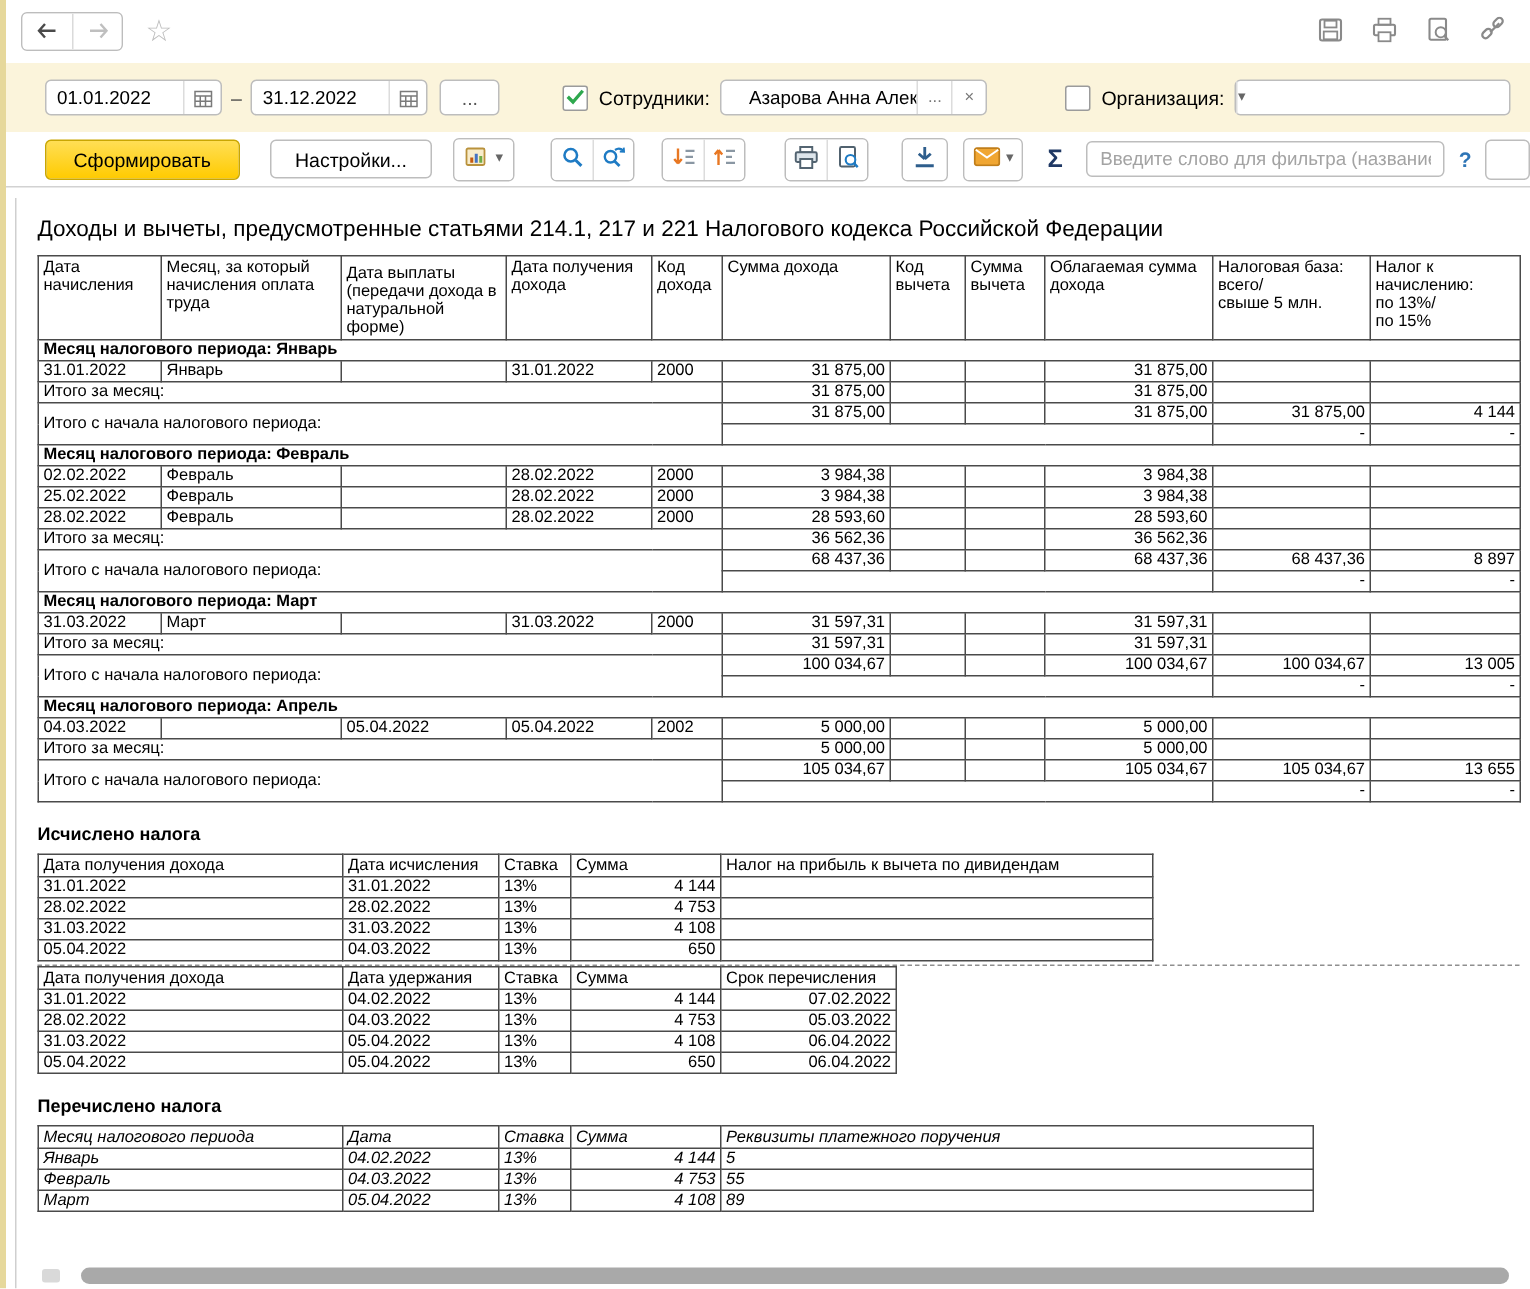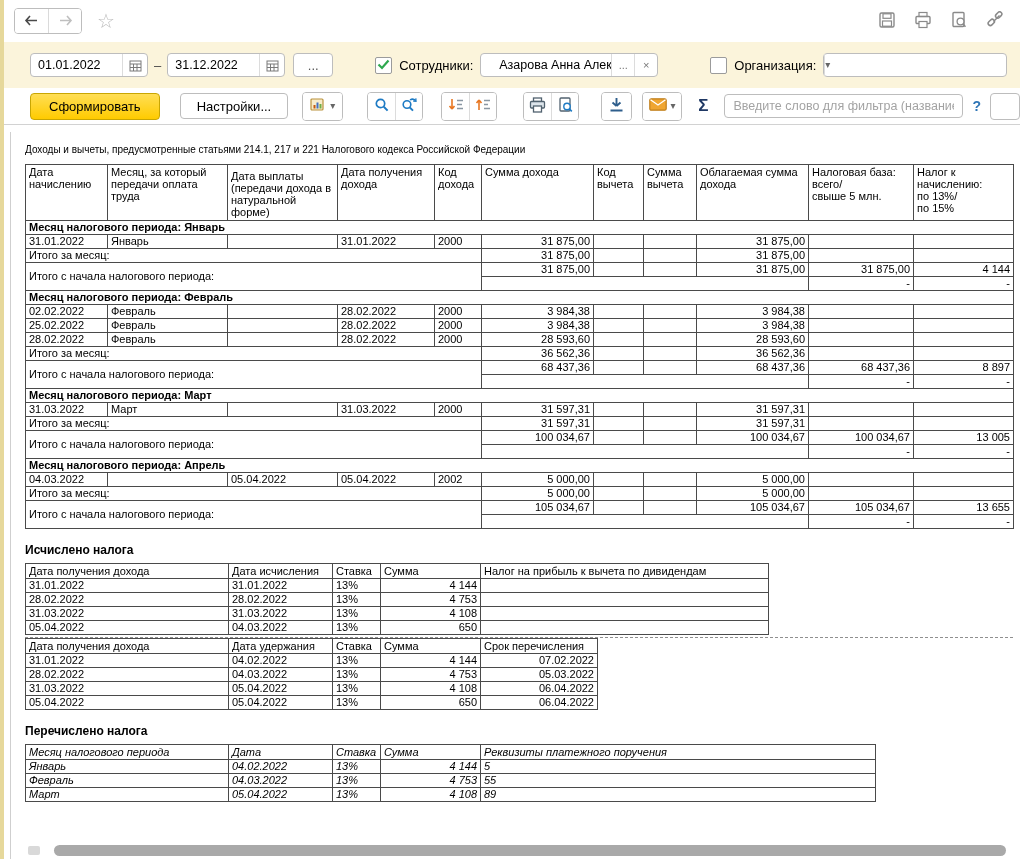--- a/index.html
+++ b/index.html
@@ -58,21 +58,21 @@
   .sigma-btn{border:none;background:transparent;font-size:17px;font-weight:700;color:#1F3864;margin-left:10px;cursor:pointer;}
   .filter-input{width:272px;height:24px;border:1px solid #BDBDBD;border-radius:4px;margin-left:10px;
                 padding:0 8px;font-size:12.5px;font-family:inherit;color:#444;box-sizing:border-box;}
   .filter-input::placeholder{color:#A3A3A3;}
   .help-link{color:#2E75B6;font-size:14px;font-weight:700;margin-left:9px;cursor:pointer;}
   .partial-btn{width:30px;height:27px;margin-left:9px;flex:none;}
 
   
   .report{position:absolute;left:10px;top:132px;right:0;bottom:0;background:#fff;
           border-left:1px solid #CFCFCF;padding:8px 0 0 14px;box-sizing:border-box;overflow:hidden;}
-  .caption{font-size:10px;margin:4px 0 9px 0;}
+  .caption{font-size:15px;margin:4px 0 9px 0;}
   table{border-collapse:collapse;table-layout:fixed;}
   .rep-table td,.rep-table th{border:1px solid #4A4A4A;padding:0 3px;font-size:11px;overflow:hidden;}
   .rep-table td{height:13px;line-height:13px;white-space:nowrap;}
   .rep-table th{font-weight:400;text-align:left;vertical-align:top;white-space:pre-line;line-height:12px;padding-top:1px;}
   .main-table{width:988px;}
   .main-table thead tr{height:56px;}
   .main-table th.vb{vertical-align:bottom;padding-bottom:2px;}
   .sub-table thead tr{height:15px;}
   td.num{text-align:right;}
   td.group{font-weight:700;}
@@ -316,22 +316,22 @@
       <col style="width:47px">
         <col style="width:112px">
         <col style="width:50px">
         <col style="width:53px">
       <col style="width:112px">
         <col style="width:105px">
         <col style="width:100px">
     </colgroup>
     <thead>
       <tr>
-        <th>Дата начислению</th>
-        <th>Месяц, за который передачи оплата труда</th>
+        <th>Дата начисления</th>
+        <th>Месяц, за который начисления оплата труда</th>
         <th class="vb">Дата выплаты (передачи дохода в натуральной форме)</th>
         <th>Дата получения дохода</th>
         <th>Код дохода</th>
         <th>Сумма дохода</th>
         <th>Код вычета</th>
         <th>Сумма вычета</th>
         <th>Облагаемая сумма дохода</th>
         <th>Налоговая база:
 всего/
 свыше 5 млн.</th>

